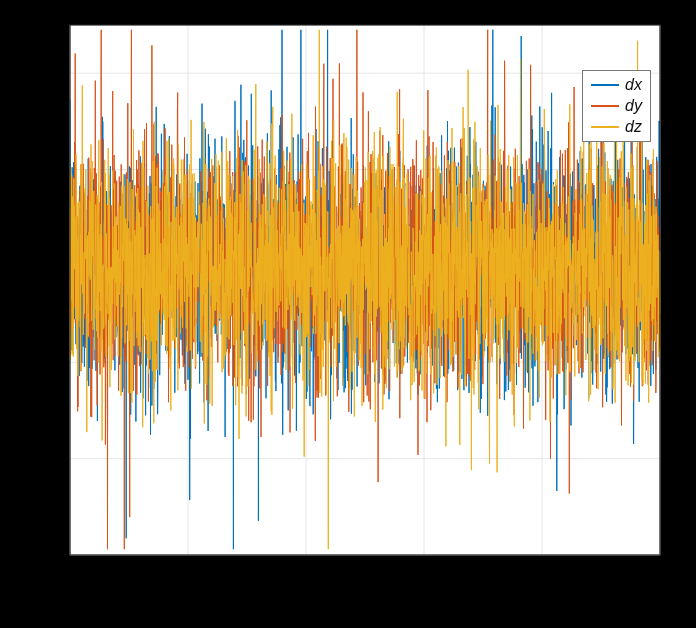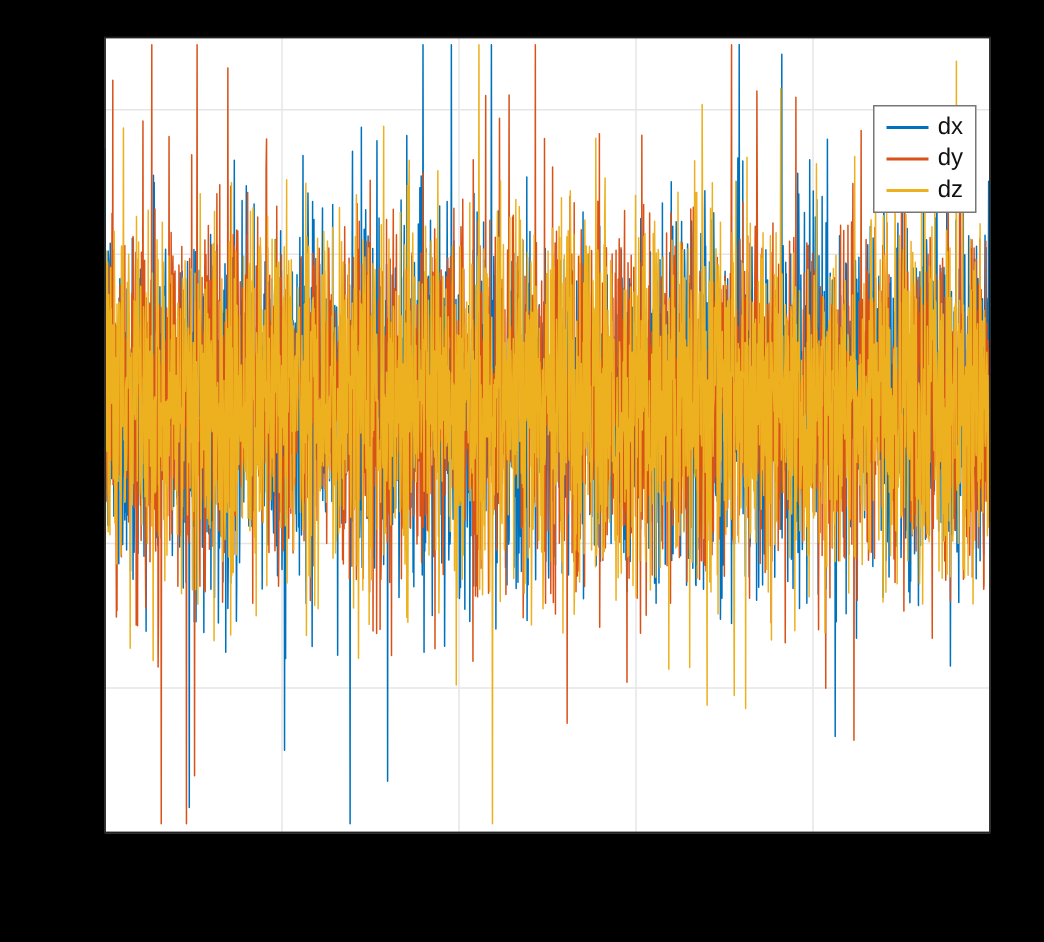--- a/index.html
+++ b/index.html
@@ -19,20 +19,21 @@
   .legend-box {
     position: absolute;
     top: 70px;
     right: 45px;
     background: #fff;
     border: 1px solid #777;
     padding: 4px 8px 4px 8px;
     display: flex;
     flex-direction: column;
     gap: 2px;
+    font-style: italic;
   }
   .legend-row {
     display: flex;
     align-items: center;
     gap: 6px;
     font-size: 16px;
     color: #111;
     line-height: 1.2;
   }
   .legend-swatch {

